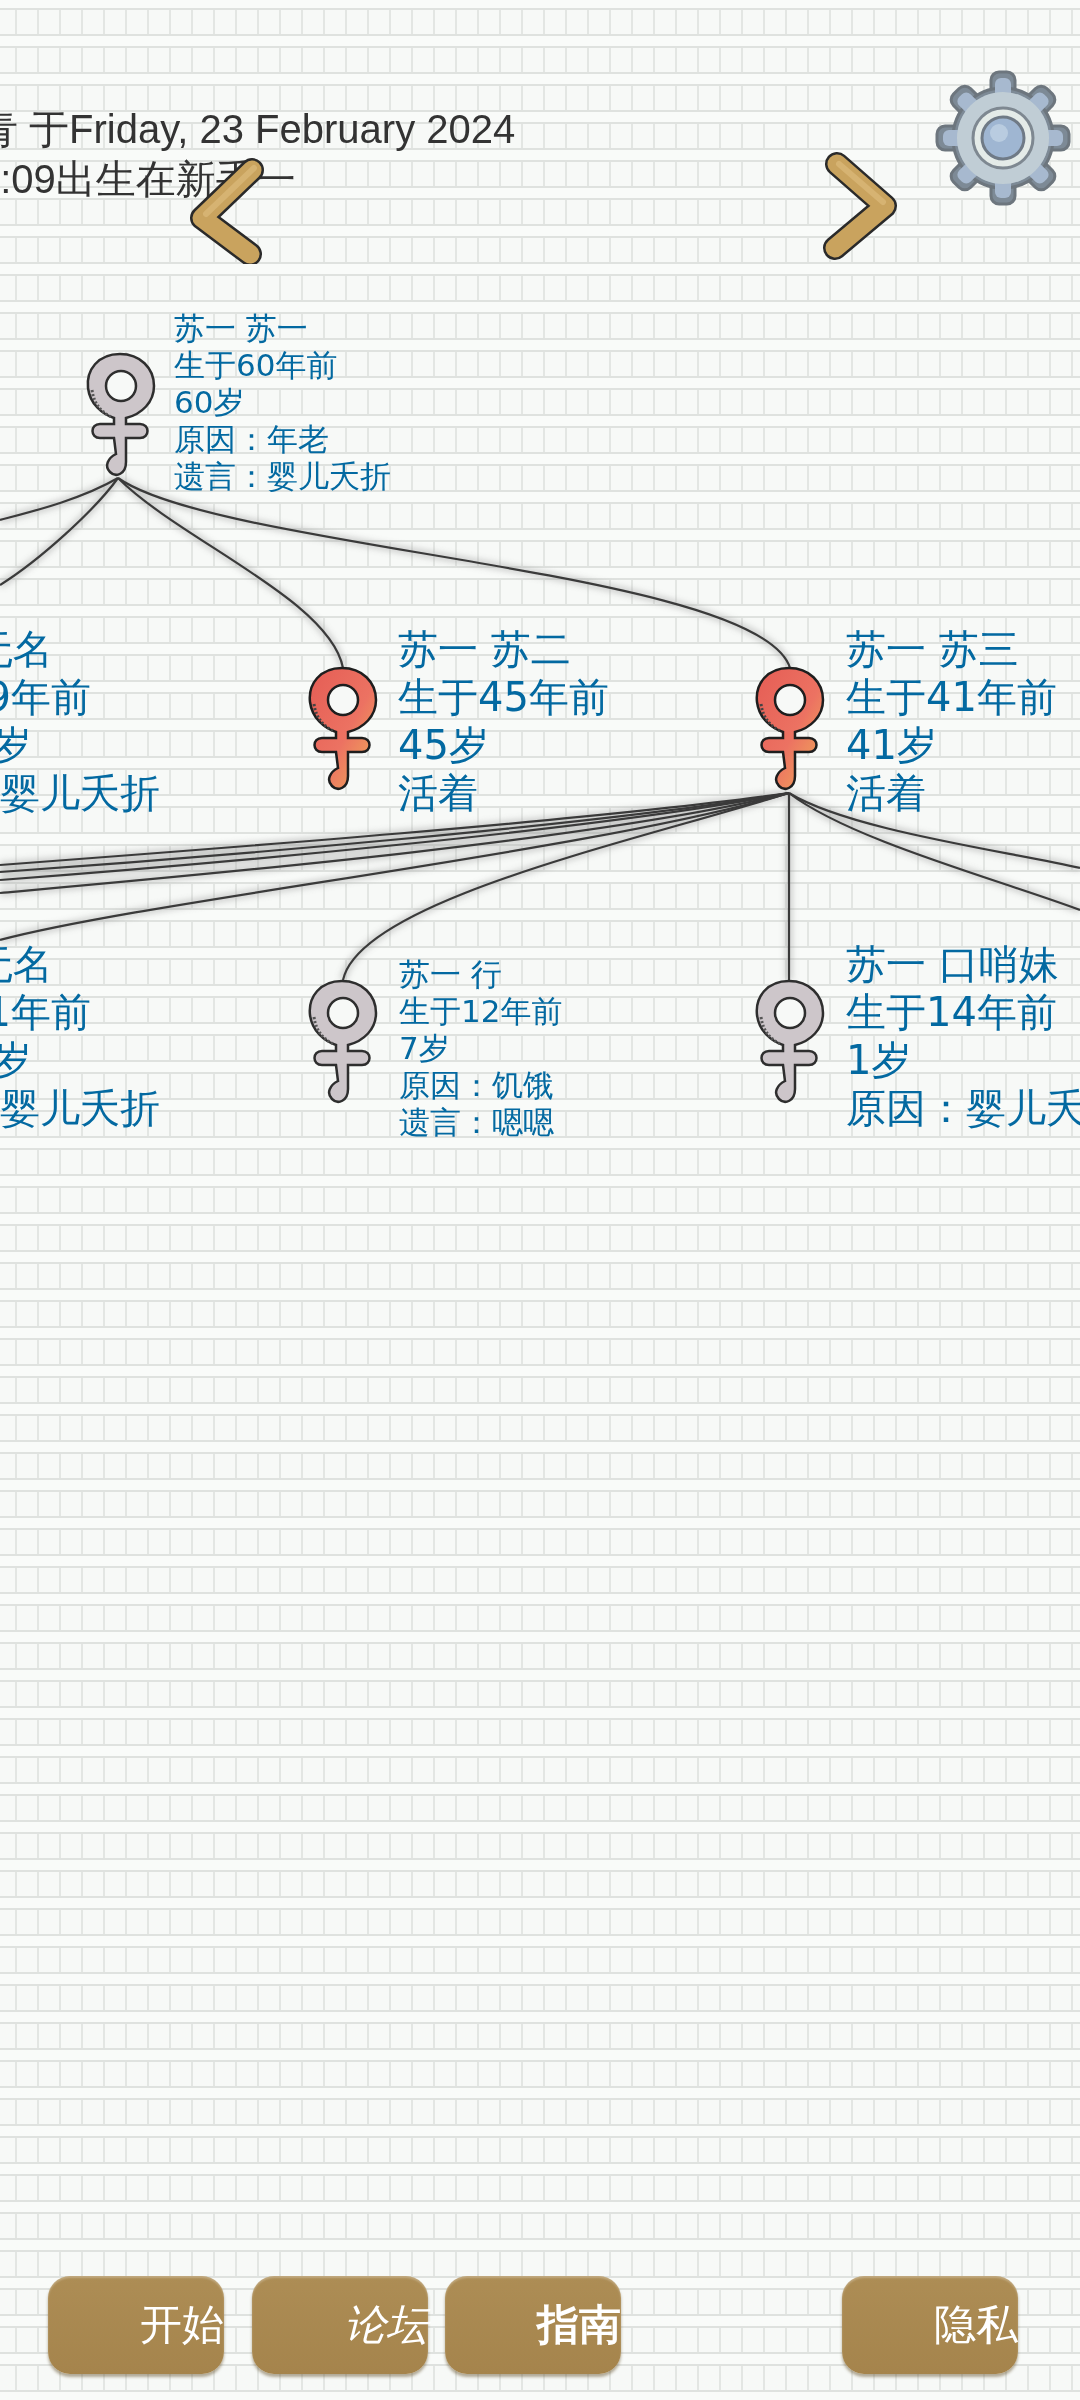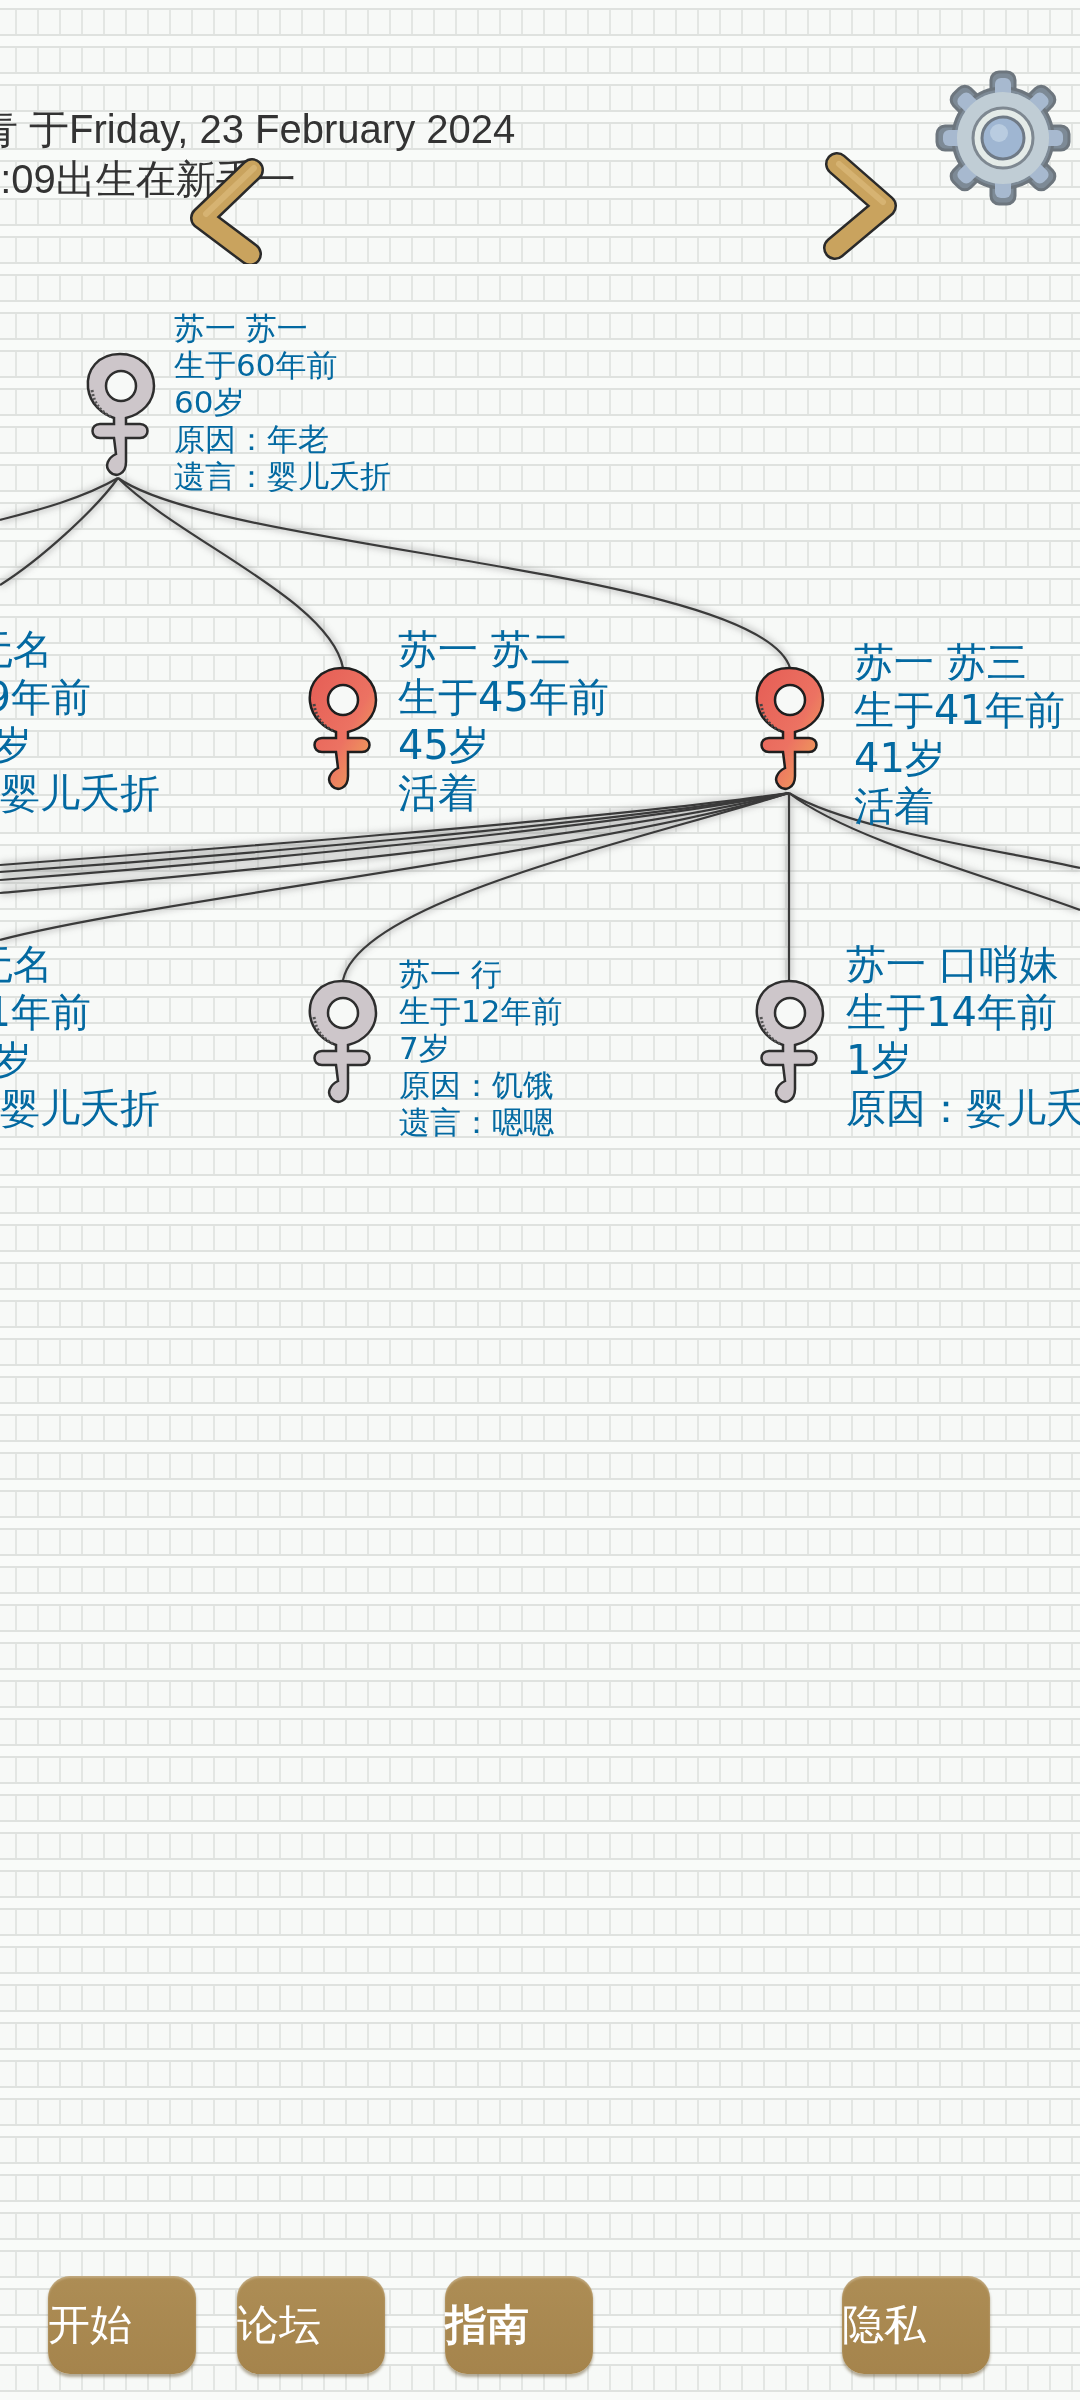--- a/index.html
+++ b/index.html
@@ -26,24 +26,24 @@
   }
   .nav-arrow { position: absolute; z-index: 4; cursor: pointer; }
   .gear { position: absolute; left: 935px; top: 70px; width: 136px; height: 136px; z-index: 4; cursor: pointer; }
   .node-icon { position: absolute; width: 76px; height: 130px; z-index: 3; cursor: pointer; }
   .node-text { position: absolute; z-index: 3; white-space: nowrap; color: #0369a1; }
   .node-text div { display: block; }
   .small { font-size: 31px; line-height: 37px; }
   .big { font-size: 40px; line-height: 48px; }
   .footer { position: absolute; left: 0; top: 2276px; width: 1080px; height: 100px; z-index: 5; }
   .btn {
-    position: absolute; top: 0; width: 148px; height: 98px; border-radius: 22px;
+    position: absolute; top: 0; width: 176px; height: 98px; border-radius: 22px;
     background: linear-gradient(#ad8d55, #a5844c);
     box-shadow: 0 3px 3px rgba(90,70,30,0.45), inset 0 2px 2px rgba(255,255,255,0.25);
-    color: #ffffff; font-size: 42px; line-height: 98px; text-align: left;
+    color: #ffffff; font-size: 42px; line-height: 98px; text-align: right;
     cursor: pointer;
   }
 </style>
 </head>
 <body>
 
 <div class="grid"></div>
 
 <svg class="links" width="1080" height="2400">
   <defs>
@@ -180,21 +180,21 @@
   <div>活着</div>
 </div>
 
 <svg class="node-icon" style="left:751px; top:664px;" viewBox="0 0 76 130">
   <g>
     <path d="M38 4 C 16 4, 4 20, 6 38 C 8 54, 20 64, 32 68 L 32 74 L 18 74 C 8 74, 8 88, 18 88 L 32 88 L 34 104 C 26 108, 22 116, 28 122 C 34 128, 44 124, 44 112 L 44 88 L 58 88 C 68 88, 68 74, 58 74 L 44 74 L 44 68 C 60 64, 72 52, 72 36 C 72 18, 58 4, 38 4 Z" fill="url(#aliveGrad)" stroke="#1e1e1e" stroke-width="2.5"></path>
     <circle cx="39" cy="36" r="15" fill="#f7f9f7" stroke="#1e1e1e" stroke-width="2.5"></circle>
     <path d="M10 40 C 12 56, 22 64, 30 67" fill="none" stroke="#444" stroke-width="3" stroke-dasharray="2 2"></path>
   </g>
 </svg>
-<div class="node-text big" style="left:846px; top:638px;margin-left:8px;">
+<div class="node-text big" style="left:846px; top:625px;">
   <div>苏一 苏三</div>
   <div>生于41年前</div>
   <div>41岁</div>
   <div>活着</div>
 </div>
 
 <div class="node-text big" style="left:-120px; top:940px;">
   <div>苏一 无名</div>
   <div>生于21年前</div>
   <div style="margin-left:86px;">0岁</div>
@@ -225,16 +225,16 @@
 </svg>
 <div class="node-text big" style="left:846px; top:940px;">
   <div>苏一 口哨妹</div>
   <div>生于14年前</div>
   <div>1岁</div>
   <div>原因：婴儿夭折</div>
 </div>
 
 <div class="footer">
   <div class="btn" style="left:48px;">开始</div>
-  <div class="btn" style="left:237px;">论坛</div>
+  <div class="btn" style="left:252px;font-style:italic;">论坛</div>
   <div class="btn" style="left:445px;font-weight:bold;">指南</div>
   <div class="btn" style="left:842px;">隐私</div>
 </div>
 
 </body></html>

